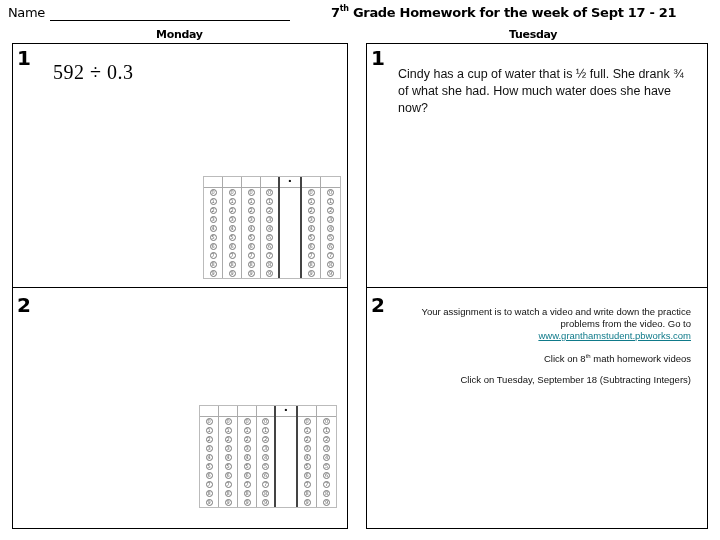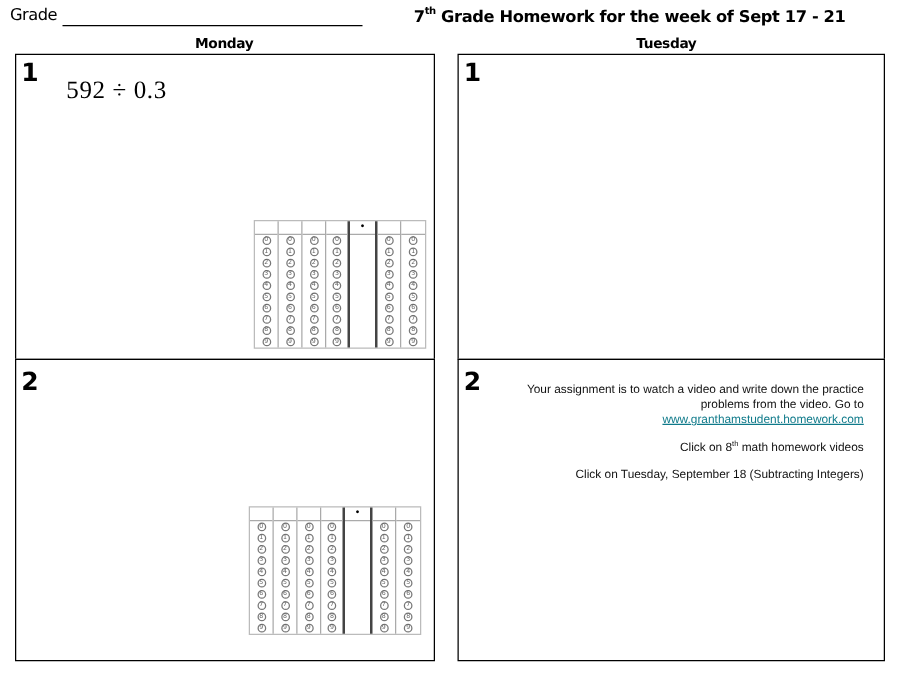--- a/index.html
+++ b/index.html
@@ -31,21 +31,21 @@
     .gcol.thick { border-right: 2px solid #444; }
     .gcol.decimal { border-right: 2px solid #444; }
     .ghead { height: 11px; border-bottom: 1px solid #aaa; font-size: 8px; text-align: center; line-height: 8px; font-weight: bold; }
     .bubble { height: 9px; display: flex; align-items: center; justify-content: center; }
     .bubble span { display: inline-block; width: 7px; height: 7px; border: 1px solid #777; border-radius: 50%; font-size: 5px; line-height: 5px; text-align: center; color: #666; font-family: "DejaVu Sans", sans-serif; }
   </style>
 </head>
 <body>
 
 <div class="header">
-  <span class="name-label">Grade</span>
+  <span class="name-label">Name</span>
   <span class="name-line"></span>
   <span class="doc-title"><span>7</span><sup>th</sup><span> Grade Homework for the week of Sept 17 - 21</span></span>
 </div>
 
 <div class="day-label" style="left:156px;">Monday</div>
 <div class="day-label" style="left:509px;text-align:right;">Tuesday</div>
 
 <div class="box" style="left:12px; top:43px; width:336px; height:245px;">
   <div class="num">1</div>
   <div class="expr">592 ÷ 0.3</div>
@@ -259,20 +259,21 @@
         </div>
         <div class="bubble">
           <span>9</span>
         </div>
       </div>
     </div>
 </div>
 
 <div class="box" style="left:366px; top:43px; width:342px; height:245px;">
   <div class="num">1</div>
+  <div class="problem-text" style="left:31px; top:22px; width:290px;">Cindy has a cup of water that is ½ full.  She drank ¾ of what she had.  How much water does she have now?</div>
 </div>
 
 <div class="box" style="left:12px; top:287px; width:336px; height:242px;">
   <div class="num" style="top:7px;">2</div>
   <div class="grid" style="left:186px; top:117px;">
       <div class="gcol" style="width: 19px;">
         <div class="ghead"></div>
         <div class="bubble">
           <span>0</span>
         </div>
@@ -482,17 +483,17 @@
           <span>9</span>
         </div>
       </div>
     </div>
 </div>
 
 <div class="box" style="left:366px; top:287px; width:342px; height:242px;">
   <div class="num" style="top:7px;">2</div>
   <div class="small-text" style="left:24px; top:18px; width:300px;text-align:right;">
     <p style="margin-bottom:0;"><span>Your assignment is to watch a video and write down the practice problems from the video.  Go to</span><br>
-      <span class="link">www.granthamstudent.homework.com</span></p>
+      <span class="link">www.granthamstudent.pbworks.com</span></p>
     <p style="margin-top:8px;"><span>Click on 8</span><sup>th</sup><span> math homework videos</span></p>
     <p>Click on Tuesday, September 18 (Subtracting Integers)</p>
   </div>
 </div>
 
 </body></html>

